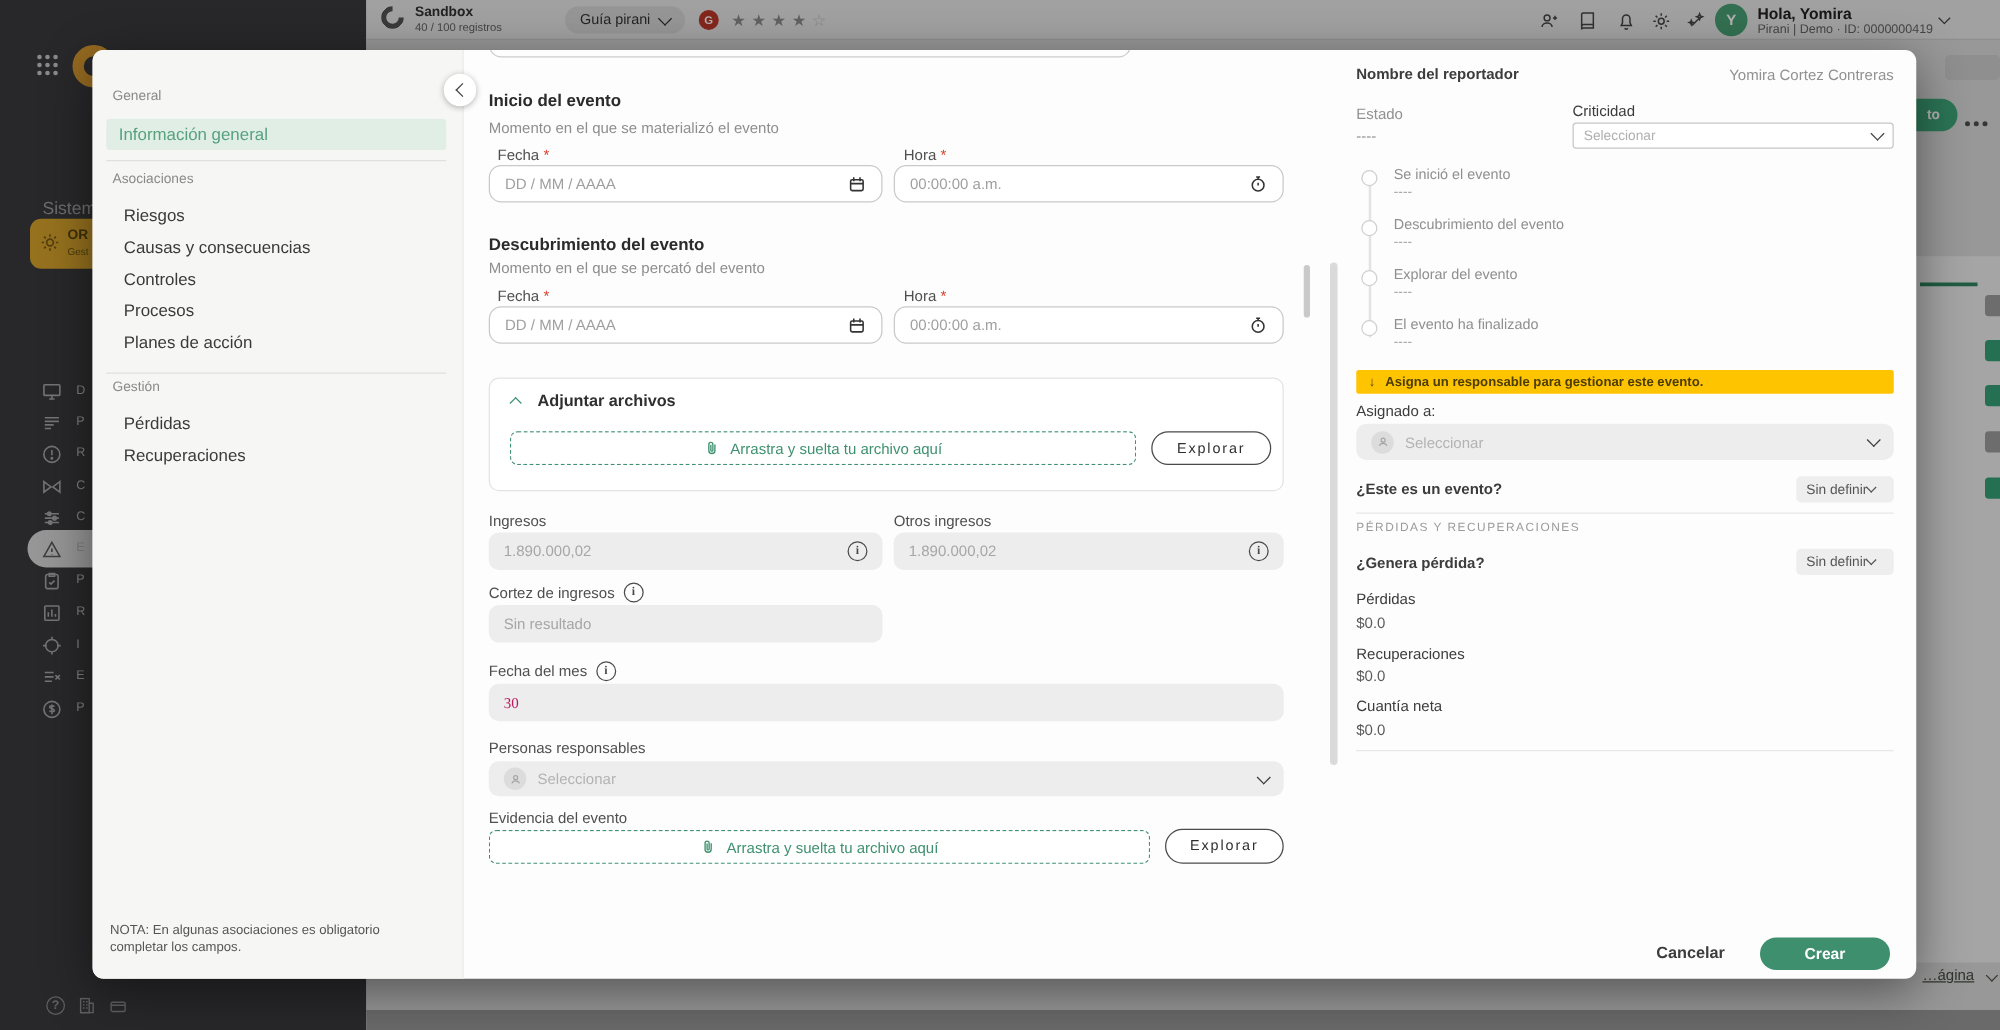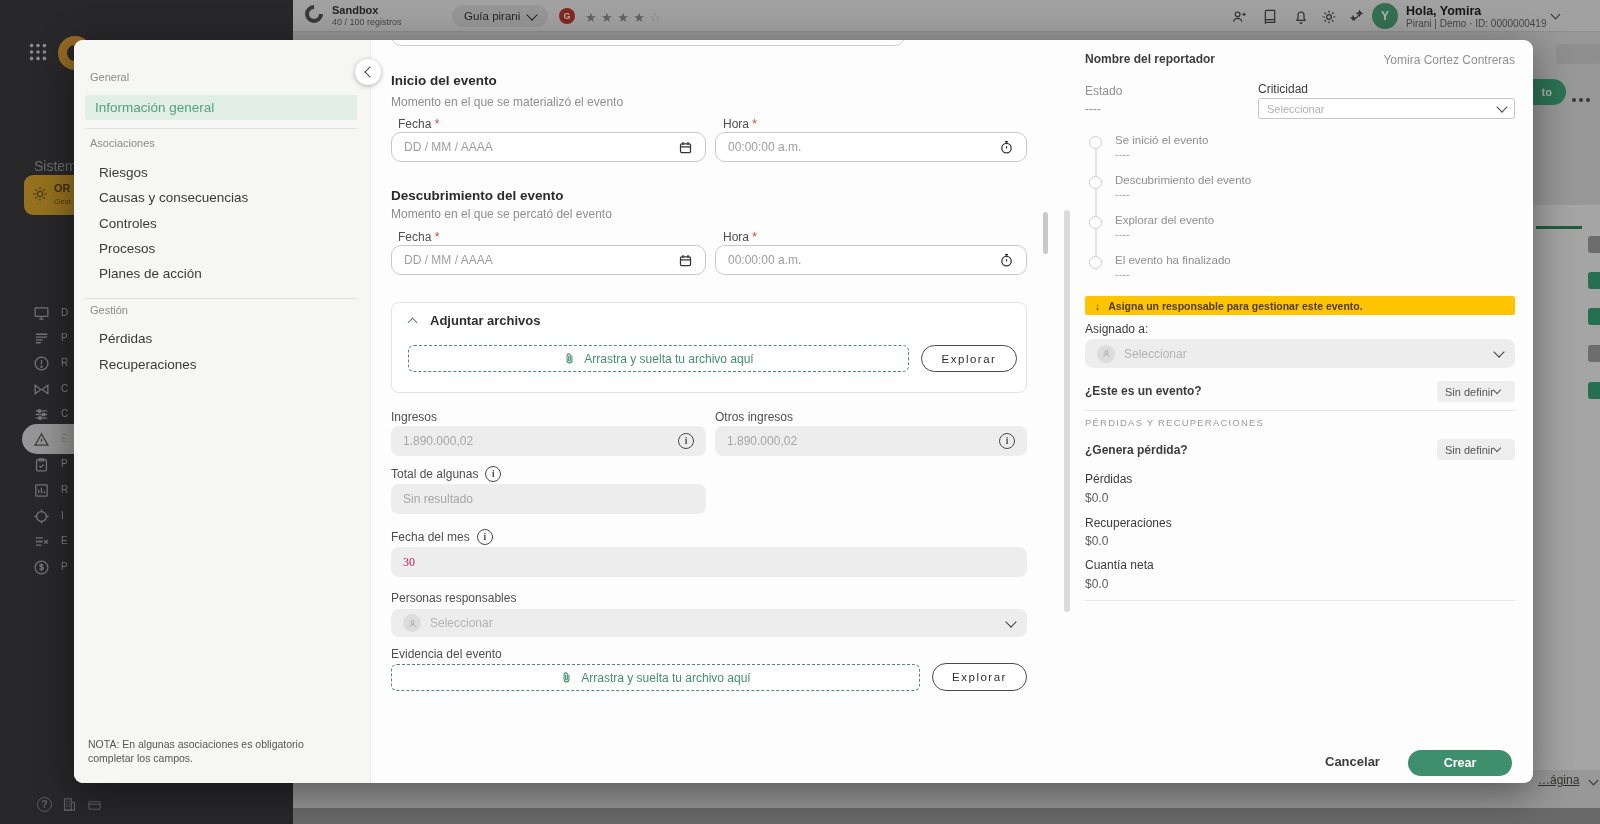--- a/index.html
+++ b/index.html
@@ -395,21 +395,21 @@
       <div class="a inp dis" style="left:20px;top:386px;width:315px;">
         <span class="ph">1.890.000,02</span>
         <span class="info"></span>
       </div>
       <div class="a inp dis" style="left:344px;top:386px;width:312px;">
         <span class="ph">1.890.000,02</span>
         <span class="info"></span>
       </div>
 
       <span class="a lbl" style="left:20px;top:426px;display:flex;align-items:center;gap:7px;">
-        <span>Total de algunas</span>
+        <span>Cortez de ingresos</span>
           <span class="info"></span>
       </span>
       <div class="a inp dis" style="left:20px;top:444px;width:315px;">
         <span class="ph">Sin resultado</span>
       </div>
 
       <span class="a lbl" style="left:20px;top:489px;display:flex;align-items:center;gap:7px;">
         <span>Fecha del mes</span>
           <span class="info"></span>
       </span>

